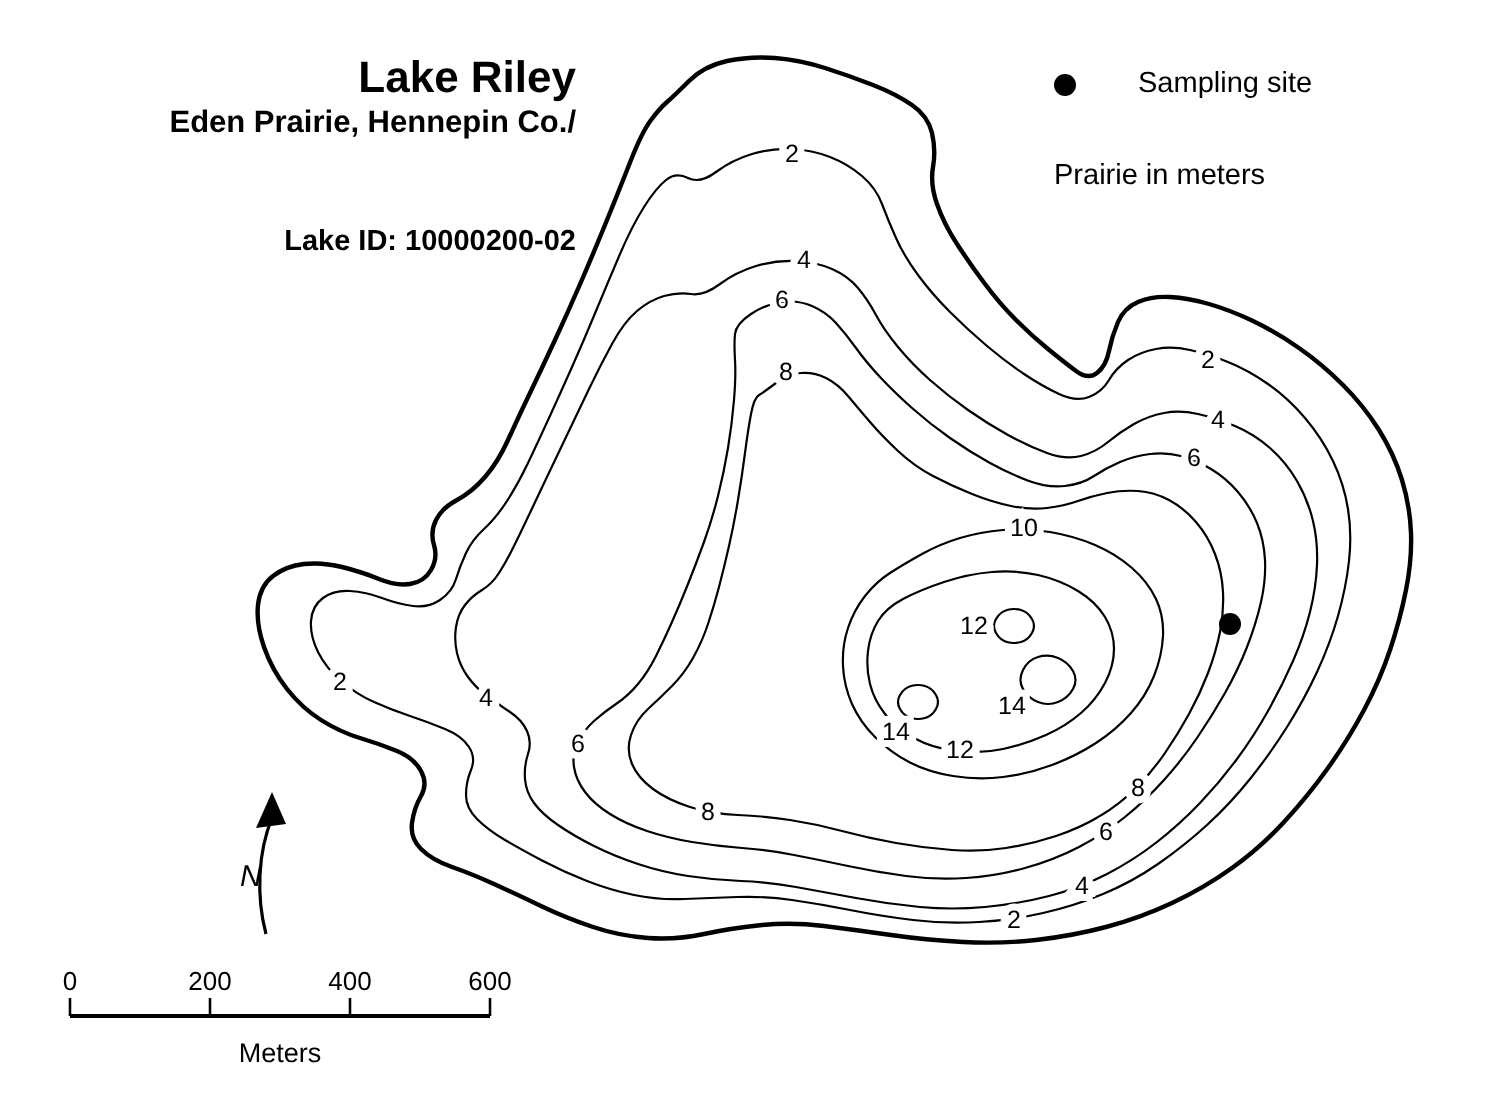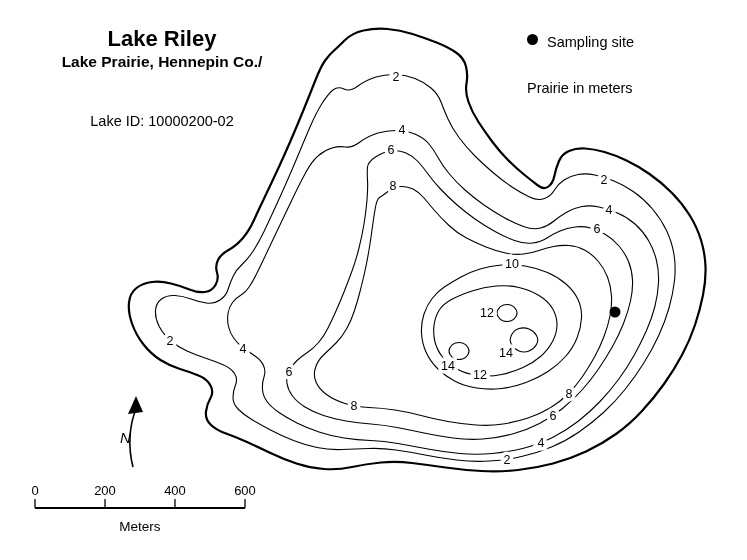--- a/index.html
+++ b/index.html
@@ -1,23 +1,23 @@
 <!DOCTYPE html>
 <html><head>
 <meta charset="utf-8">
 <style>
   html,body{margin:0;padding:0;background:#fff;}
   .canvas{position:relative;width:747px;height:560px;background:#ffffff;overflow:hidden;
           font-family:"Liberation Sans",sans-serif;color:#000;}
-  .title-block{position:absolute;left:36px;top:26px;width:252px;text-align:center;}
+  .title-block{position:absolute;left:36px;top:26px;width:252px;text-align:right;}
   .title{font-size:22px;font-weight:bold;line-height:1.15;}
   .subtitle{font-size:15.5px;font-weight:bold;line-height:1.4;}
-  .lake-id{font-size:14.5px;font-weight:normal;margin-top:40px;}
+  .lake-id{font-size:14.5px;font-weight:bold;margin-top:40px;}
   .legend{position:absolute;left:527px;top:34px;font-size:14.5px;}
-  .legend-row{display:flex;align-items:flex-start;}
+  .legend-row{display:flex;align-items:center;gap:22px;}
   .legend-dot{display:inline-block;width:11px;height:11px;border-radius:50%;background:#000;margin-right:9px;}
   .legend-note{margin-top:30px;}
   svg#lake-map{position:absolute;left:0;top:0;}
   .shoreline{fill:none;stroke:#000;stroke-width:2.2;stroke-linejoin:round;}
   .contour{fill:none;stroke:#000;stroke-width:1.1;stroke-linejoin:round;}
   .contour-label{font:12.5px "Liberation Sans",sans-serif;text-anchor:middle;dominant-baseline:central;fill:#000;}
   .halo{stroke:#fff;stroke-width:7px;fill:#fff;}
   .arrow-line{fill:none;stroke:#000;stroke-width:1.6;}
   .arrow-head{fill:#000;}
   .north-n{font:italic 15px "Liberation Sans",sans-serif;fill:#000;}
@@ -101,21 +101,21 @@
         <line x1="175" y1="499" x2="175" y2="508" class="scale-tick"></line>
         <text x="175" y="495" class="scale-num">400</text>
         <line x1="245" y1="499" x2="245" y2="508" class="scale-tick"></line>
         <text x="245" y="495" class="scale-num">600</text>
         <text x="140" y="531" class="scale-unit">Meters</text>
       </g>
   </svg>
 
   <div class="title-block">
     <div class="title">Lake Riley</div>
-    <div class="subtitle">Lake Prairie, Hennepin Co./</div>
+    <div class="subtitle">Eden Prairie, Hennepin Co./</div>
     <div class="lake-id">Lake ID: 10000200-02</div>
   </div>
 
   <div class="legend">
     <div class="legend-row">
       <span class="legend-dot"></span>
       <span>Sampling site</span>
     </div>
     <div class="legend-note">Prairie in meters</div>
   </div>

